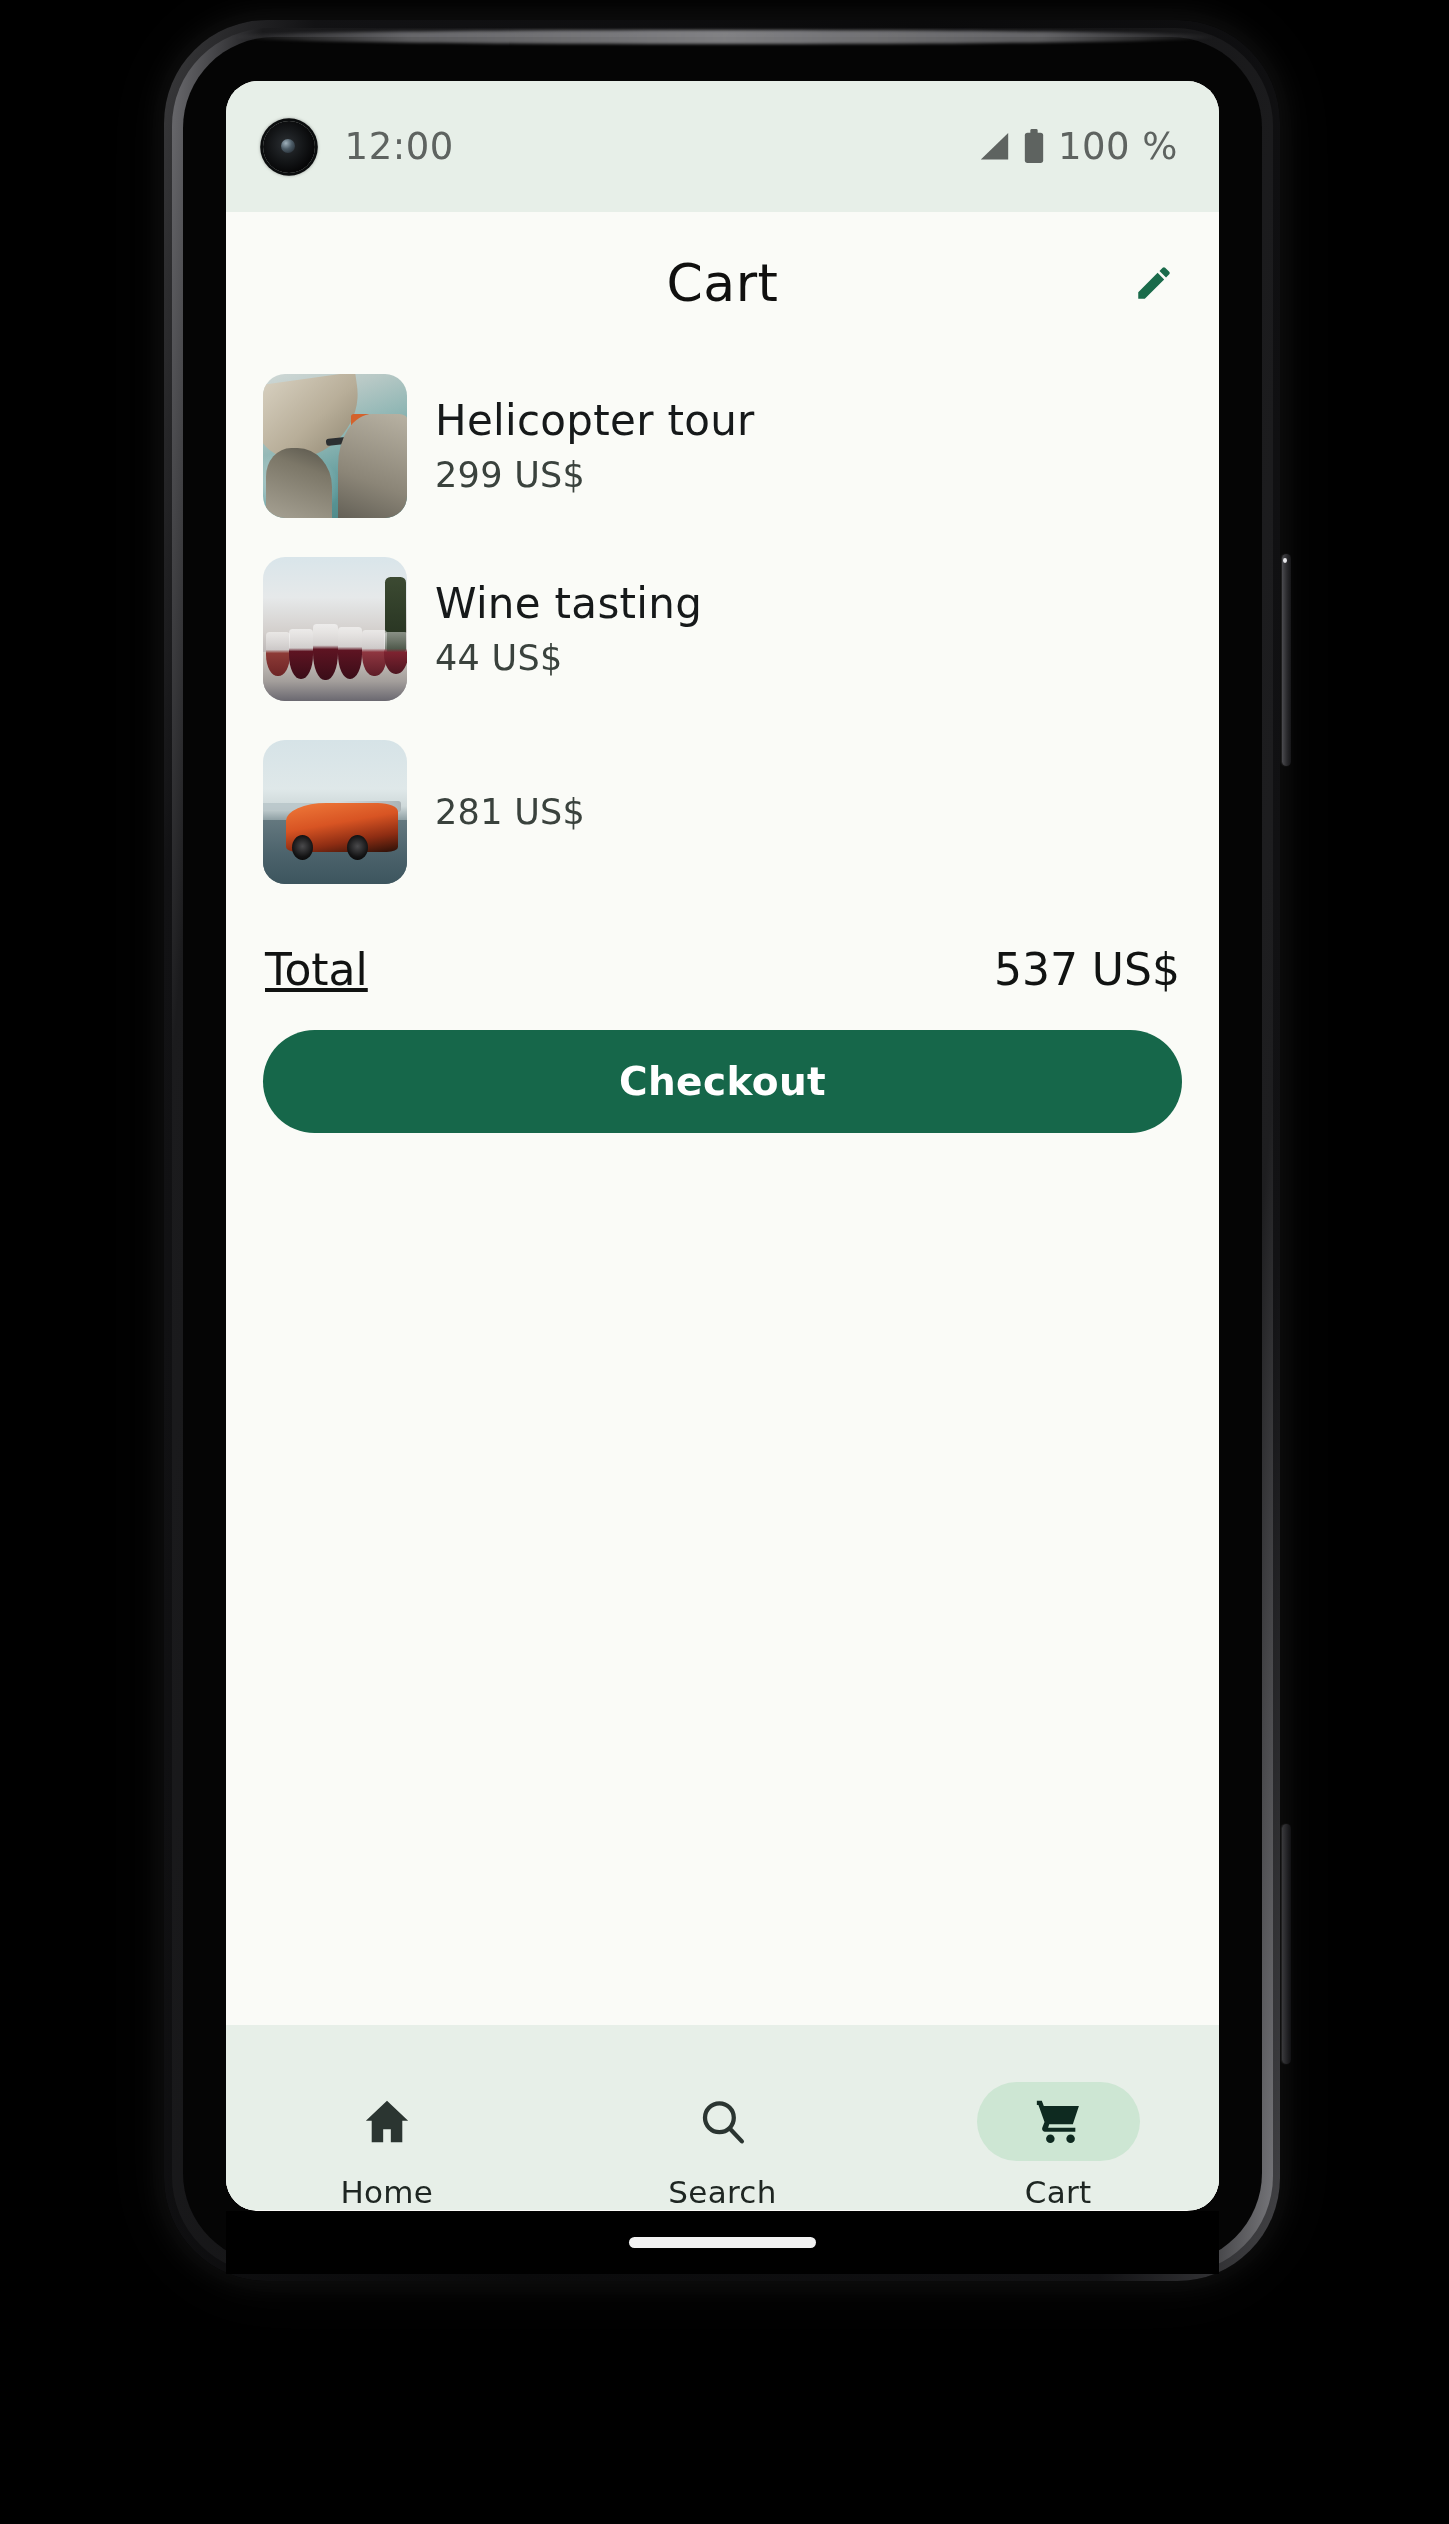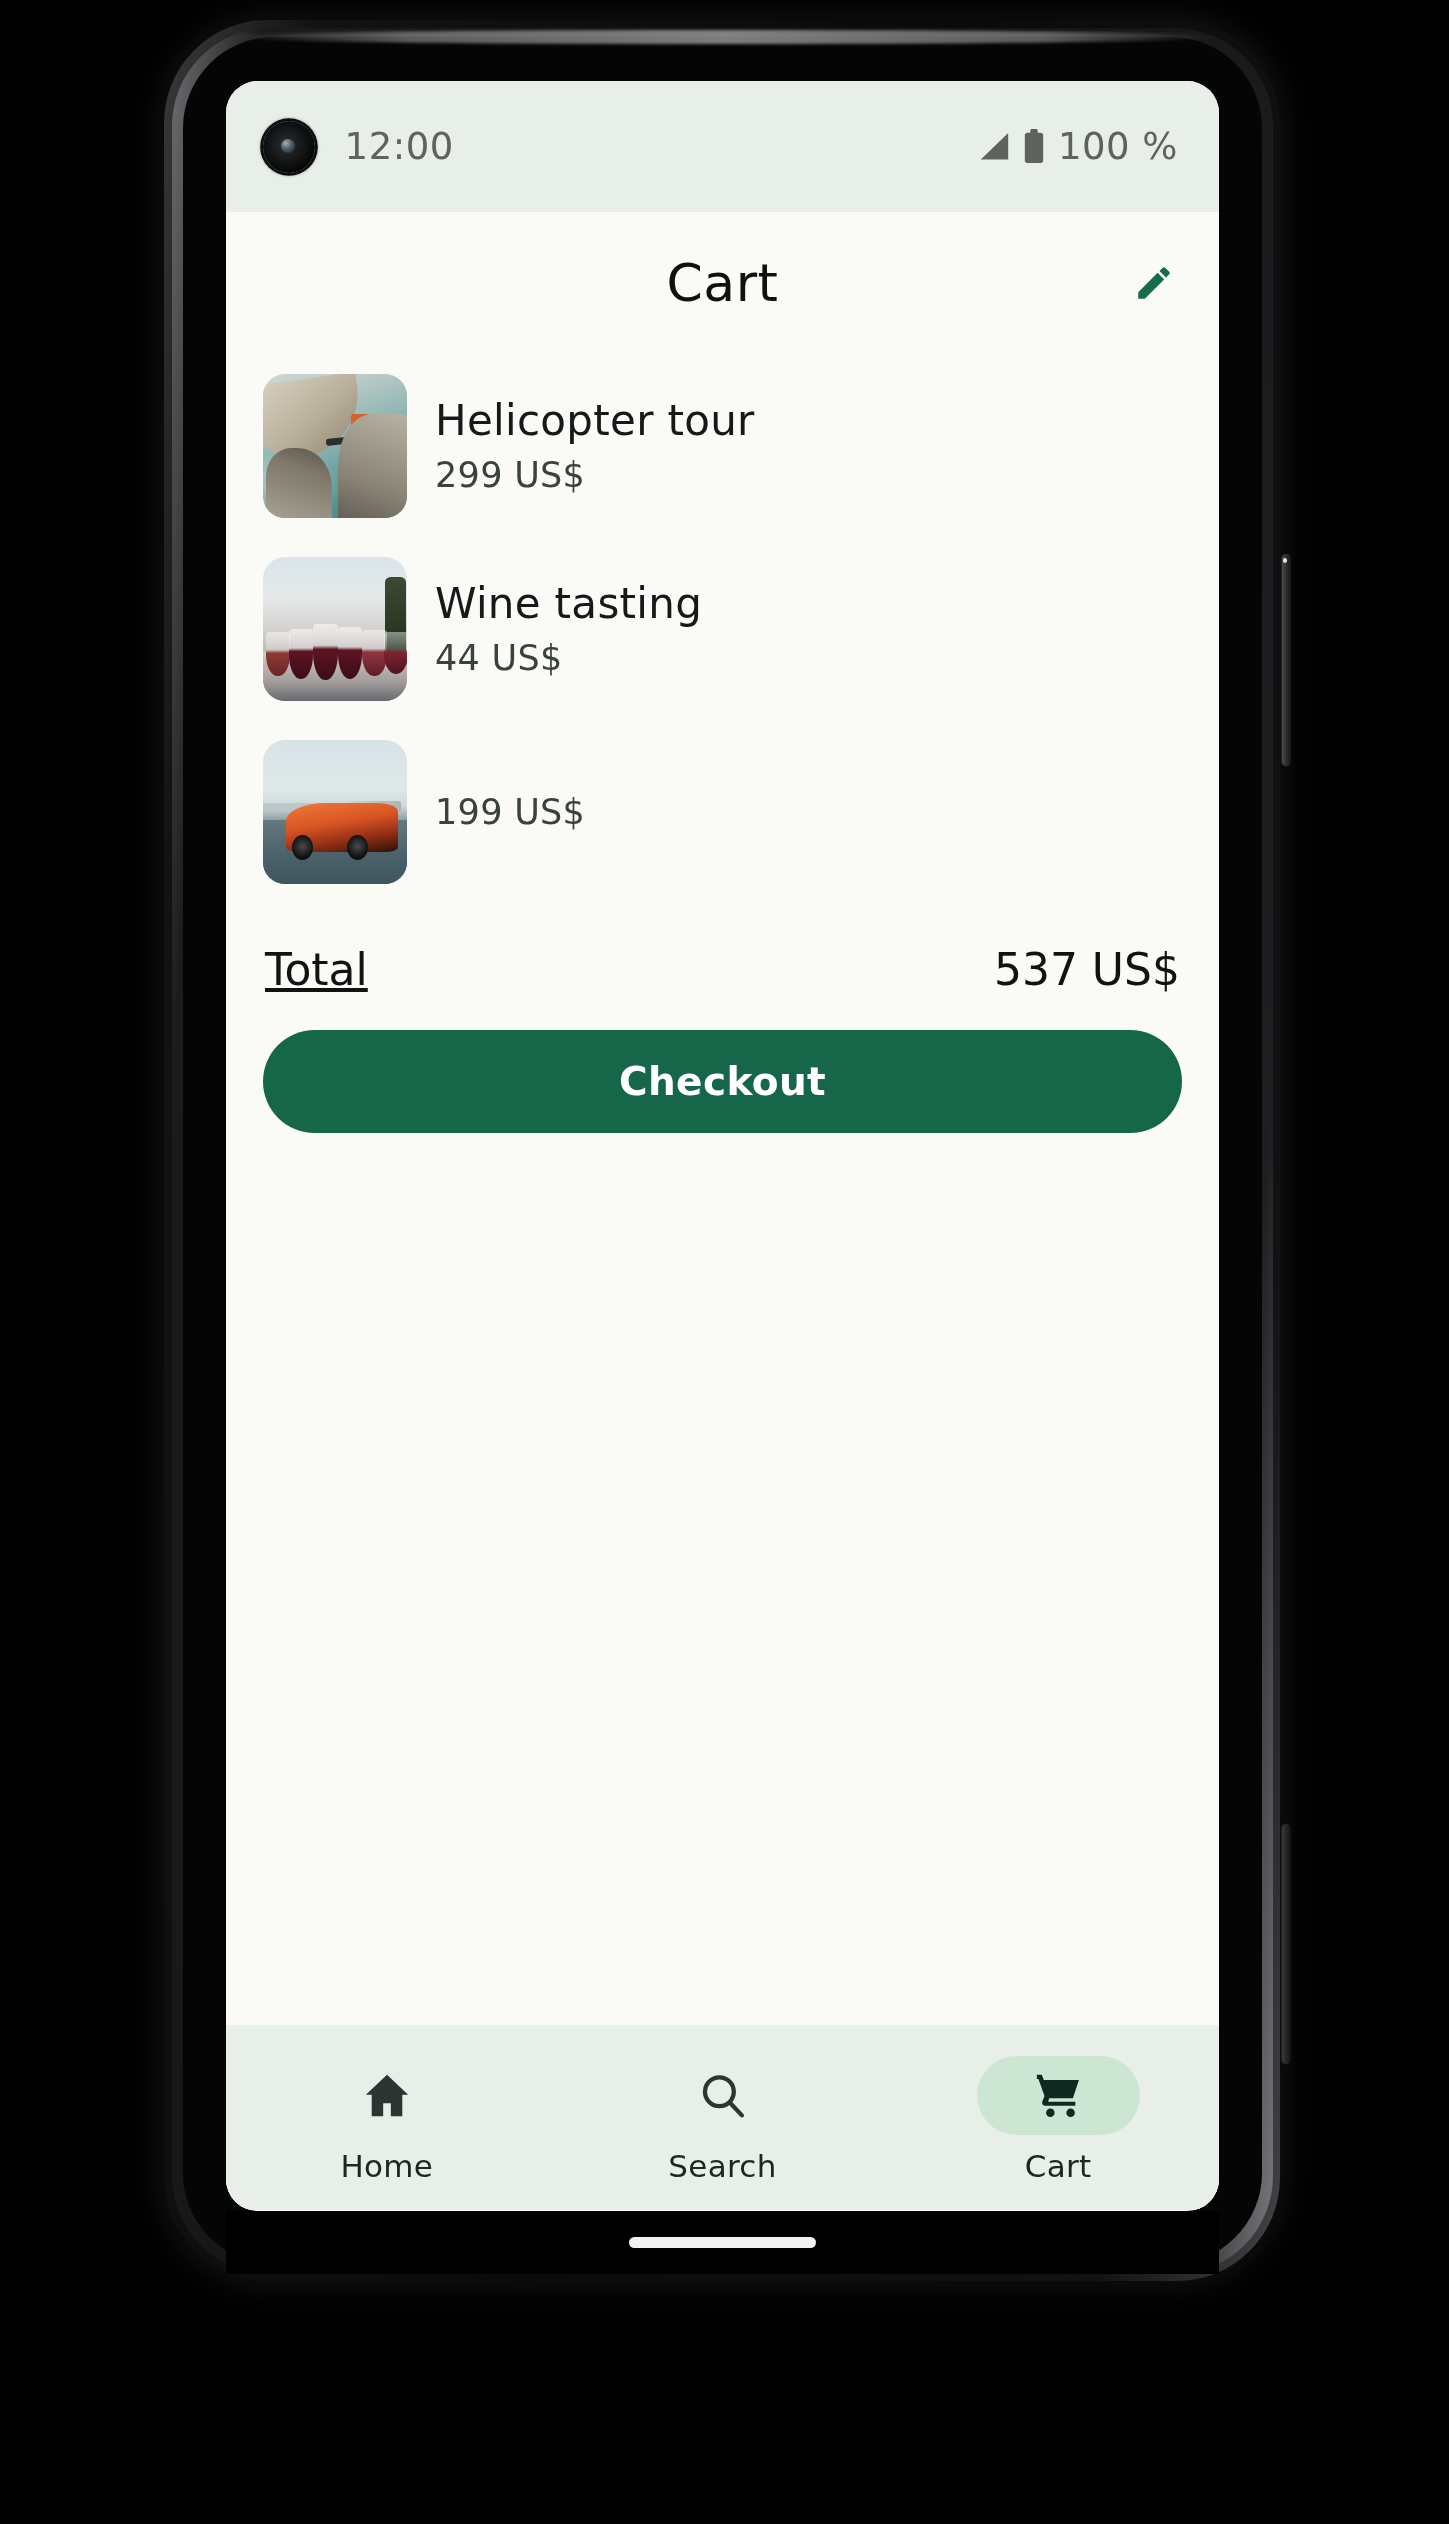--- a/index.html
+++ b/index.html
@@ -317,22 +317,22 @@
     cursor: pointer;
   }
 
   #content-spacer { flex: 1 1 auto; }
 
   
   #bottom-nav {
     height: 185px;
     background: #E7EFE8;
     display: flex;
-    align-items: flex-start;
-    padding-top: 31px;
+    align-items: flex-end;
+    padding-top: 8px;
     gap: 14px;
   }
   .nav-item {
     flex: 1 1 0;
     display: flex;
     flex-direction: column;
     align-items: center;
     gap: 13px;
     cursor: pointer;
     background: transparent;
@@ -451,21 +451,21 @@
 
         <div class="cart-item">
           <div class="thumb t-lambo">
             <span class="lambo-rail"></span>
             <span class="lambo-wing"></span>
             <span class="lambo-car"></span>
             <span class="lambo-w1"></span>
             <span class="lambo-w2"></span>
           </div>
           <div class="item-text">
-            <div class="item-price">199 US$</div>
+            <div class="item-price">281 US$</div>
           </div>
         </div>
 
       </div>
 
       <div id="total-row">
         <div id="total-label">Total</div>
         <div id="total-value">537 US$</div>
       </div>
 

